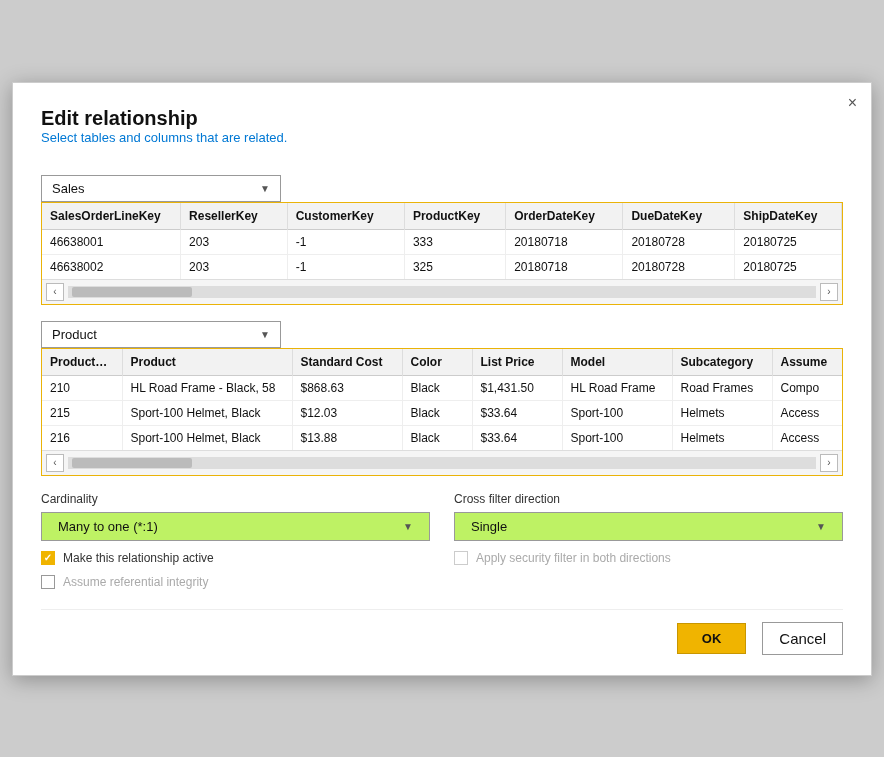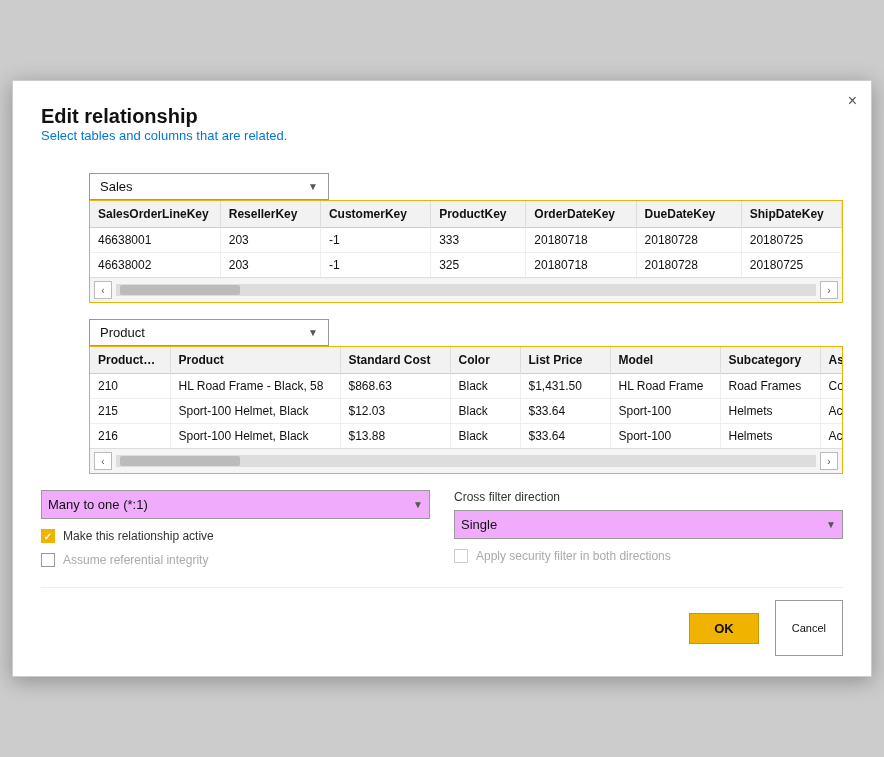--- a/index.html
+++ b/index.html
@@ -37,21 +37,20 @@
       font-weight: 600;
       color: #111;
     }
     .dialog-subtitle {
       font-size: 13px;
       color: #0078d4;
       margin-bottom: 30px;
     }
     .table-section {
       margin-bottom: 16px;
-      margin-left: 48px;
     }
     .dropdown-select {
       display: flex;
       align-items: center;
       border: 1px solid #999;
       padding: 5px 10px;
       width: 240px;
       cursor: pointer;
       background: #fff;
       justify-content: space-between;
@@ -143,24 +142,24 @@
     .options-label {
       font-size: 12px;
       color: #333;
       margin-bottom: 6px;
       font-weight: 400;
     }
     .select-dropdown {
       display: flex;
       align-items: center;
       border: 1px solid #999;
-      padding: 6px 6px;
+      padding: 6px 16px;
       width: 100%;
       cursor: pointer;
-      background: #f0abfc;
+      background: #bef264;
       justify-content: space-between;
     }
     .select-dropdown span { font-size: 13px; color: #111; }
     .select-dropdown .arrow { font-size: 10px; color: #555; }
     .checkbox-row {
       display: flex;
       align-items: flex-start;
       gap: 8px;
       margin-top: 10px;
     }
@@ -197,22 +196,22 @@
       border: 1px solid #c89600;
       padding: 7px 24px;
       font-size: 13px;
       font-weight: 600;
       cursor: pointer;
       color: #111;
     }
     .btn-cancel {
       background: #fff;
       border: 1px solid #999;
-      padding: 21px 16px;
-      font-size: 11px;
+      padding: 7px 16px;
+      font-size: 15px;
       cursor: pointer;
       color: #111;
     }
     .table-top-row {
       display: flex;
       align-items: center;
       margin-bottom: 0;
     }
   </style>
 </head>
@@ -334,20 +333,21 @@
         <div class="scroll-track">
           <div class="scroll-thumb"></div>
         </div>
         <div class="scroll-arrow">›</div>
       </div>
     </div>
   </div>
 
   <div class="options-row">
     <div class="options-col">
+      <div class="options-label">Cardinality</div>
       <div class="select-dropdown">
         <span>Many to one (*:1)</span>
         <span class="arrow">▼</span>
       </div>
       <div class="checkbox-row">
         <div class="checkbox-box checked"></div>
         <span class="checkbox-label">Make this relationship active</span>
       </div>
       <div class="checkbox-row">
         <div class="checkbox-box"></div>

